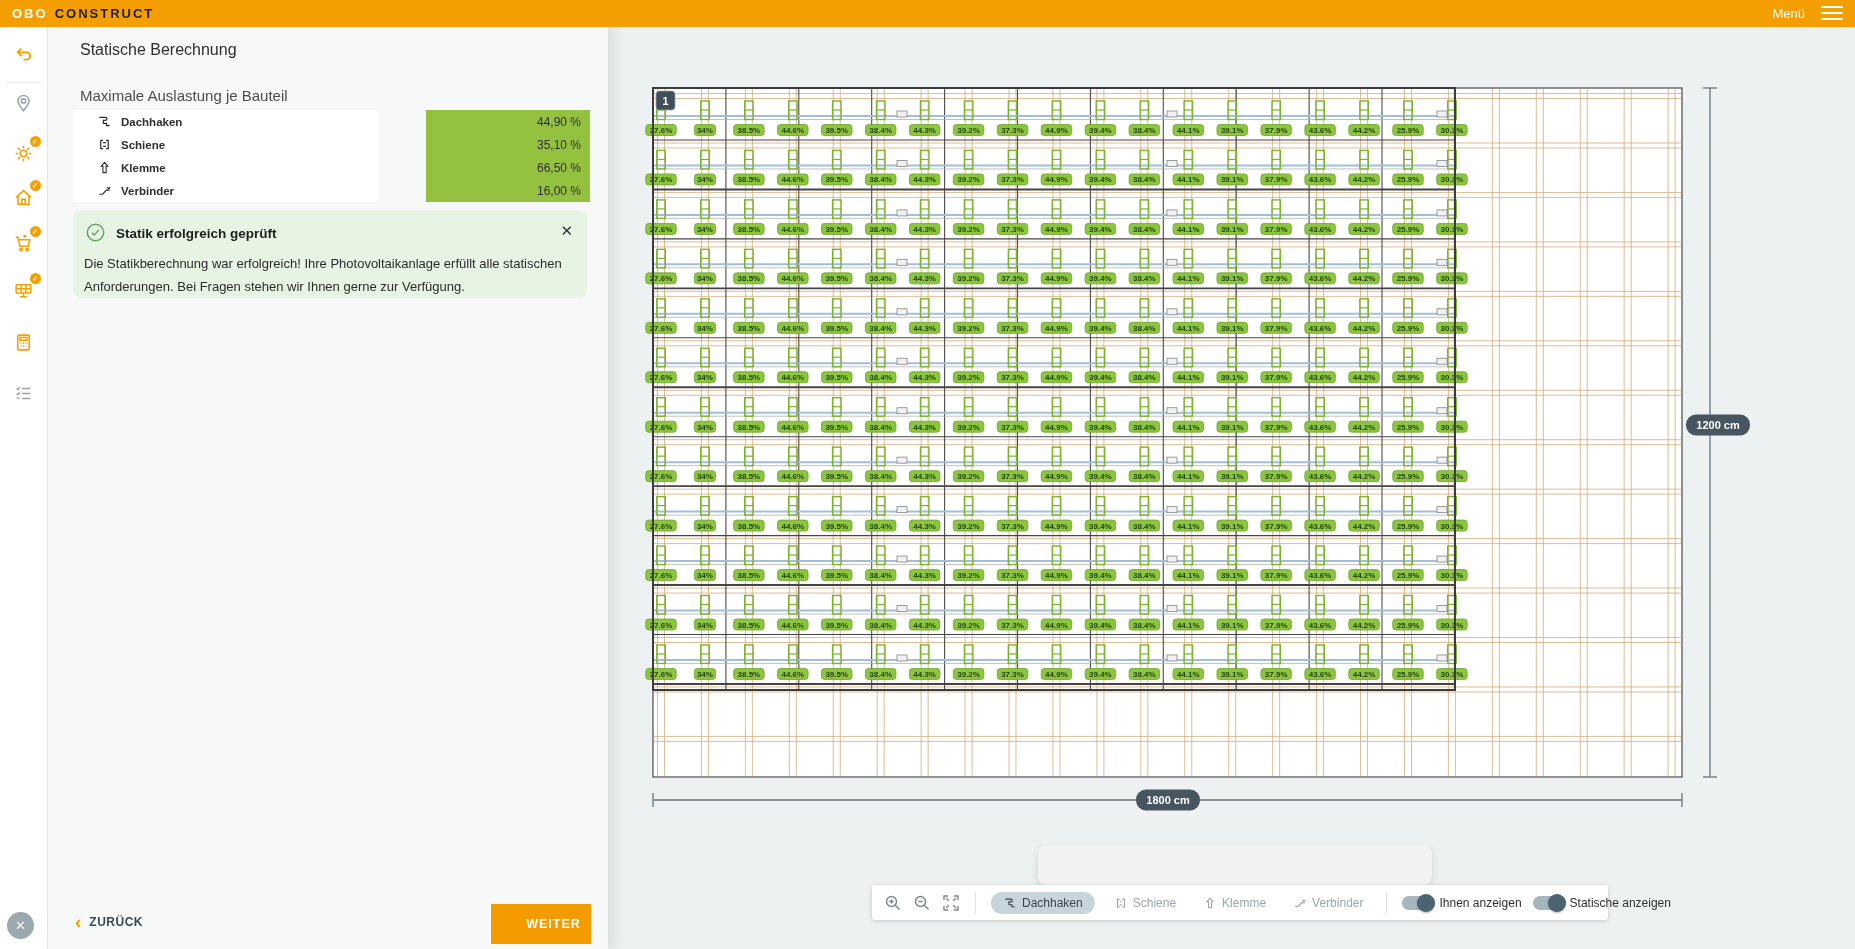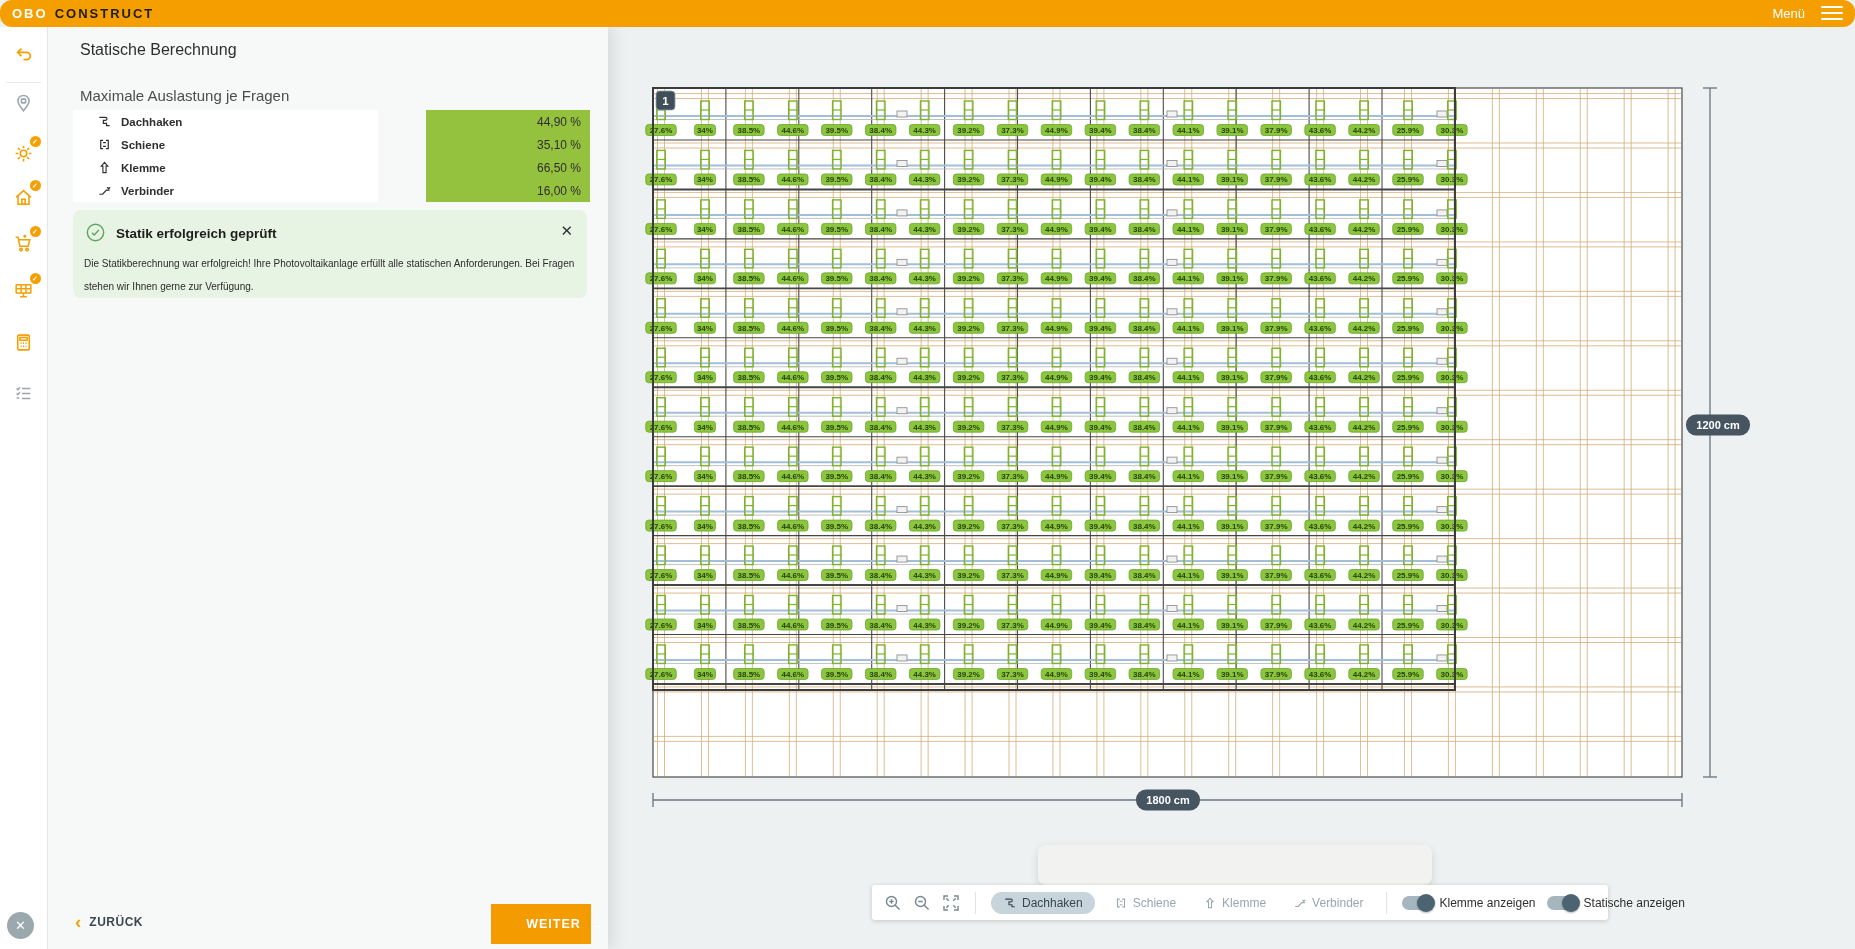--- a/index.html
+++ b/index.html
@@ -1,21 +1,21 @@
 <!DOCTYPE html>
 <html><head>
 <meta charset="utf-8">
 <style>
   * { margin:0; padding:0; box-sizing:border-box; }
   html,body { width:1855px; height:949px; overflow:hidden; }
   body { font-family:"Liberation Sans", sans-serif; background:#edf1f1; position:relative; }
 
   
   .header { position:absolute; left:0; top:0; width:1855px; height:27px; background:#f59e00;
-            display:flex; align-items:center; padding:0 12px; z-index:30;border-radius:12px; }
+            display:flex; align-items:center; padding:0 12px; z-index:30; }
   .brand { display:flex; gap:7px; align-items:center; font-weight:bold; font-size:13px; letter-spacing:2px; }
   .brand .obo { color:#ffffff; }
   .brand .construct { color:#1d1d1b; }
   .header-right { margin-left:auto; display:flex; align-items:flex-start; gap:16px; }
   .menu-label { color:#fff; font-size:13px; }
   .hamburger { width:22px; height:14px; display:flex; flex-direction:column; justify-content:space-between; cursor:pointer; }
   .hamburger span { display:block; height:2px; background:#fff; border-radius:1px; }
 
   
   .sidebar { position:absolute; left:0; top:27px; width:48px; height:922px; background:#fff;
@@ -42,21 +42,21 @@
   .comp-cell-label { width:336px; background:#ffffff; display:flex; align-items:center; gap:9px; padding-left:24px; }
   .comp-cell-label svg { width:15px; height:15px; color:#2f2f2f; flex:0 0 auto; }
   .comp-label { font-size:11.5px; font-weight:bold; color:#2f2f2f; }
   .comp-cell-value { width:181px; background:#95c23e; display:flex; align-items:center; justify-content:flex-end;
                      padding-right:9px; font-size:12px; color:#2e2e2e;margin-left:48px; }
 
   .alert { position:absolute; left:25px; top:183px; width:514px; height:88px; background:#e7f3e3; border-radius:8px; }
   .alert-icon { position:absolute; left:13px; top:13px; width:19px; height:19px; }
   .alert-title { position:absolute; left:43px; top:16px; font-size:13.5px; font-weight:bold; color:#1e1e1e; }
   .alert-close { position:absolute; right:14px; top:12px; font-size:15px; color:#333; cursor:pointer; }
-  .alert-body { position:absolute; left:11px; top:42px; width:492px; font-size:10px; color:#2c2c2c; line-height:23px; }
+  .alert-body { position:absolute; left:11px; top:42px; width:492px; font-size:13px; color:#2c2c2c; line-height:23px; }
 
   .back-link { position:absolute; left:27px; top:885px; display:flex; align-items:center; gap:8px; cursor:pointer; }
   .back-chevron { color:#f5a000; font-size:19px; font-weight:bold; line-height:1; }
   .back-text { font-size:12px; font-weight:bold; letter-spacing:.5px; color:#3c4850; }
   .next-btn { position:absolute; left:443px; top:877px; width:100px; height:40px; background:#f49b00; border:none;
               color:#fff; font-family:"Liberation Sans",sans-serif; font-size:12.5px; font-weight:bold; letter-spacing:1px;
               display:flex; align-items:center; justify-content:center; gap:8px; cursor:pointer;padding-left:48px; }
   .next-arrow { font-size:14px; font-weight:normal; }
 
   
@@ -154,21 +154,21 @@
     <svg viewBox="0 0 20 20" fill="none" stroke="currentColor" stroke-width="1.4">
         <path d="M8.5 5.2 h8 M8.5 10 h8 M8.5 14.8 h8 M3.4 5.2 l1.2 1.2 2-2.4 M3.4 10 l1.2 1.2 2-2.4 M3.5 14.3 h2.5"></path>
       </svg>
   </div>
 </div>
 
 <div class="fab-close">✕</div>
 
 <div class="panel">
   <div class="panel-title">Statische Berechnung</div>
-  <div class="panel-subtitle">Maximale Auslastung je Fragen</div>
+  <div class="panel-subtitle">Maximale Auslastung je Bauteil</div>
 
   <div class="comp-table">
     <div class="comp-row">
       <div class="comp-cell-label">
         <svg viewBox="0 0 16 16" fill="none" stroke="currentColor" stroke-width="1.3">
             <path d="M2.5 3.5 H9 a1.6 1.6 0 0 1 0 3.2 H6.8 V10 h3.4 V12.3 h3.3"></path>
           </svg>
         <span class="comp-label">Dachhaken</span>
       </div>
       <div class="comp-cell-value">44,90 %</div>
@@ -1378,21 +1378,21 @@
           <path d="M2.5 12 H6 L10 7.5 h3.5 M10.8 4.5 l1.6 1.6 1.6-1.6"></path>
         </svg>
       <span>Verbinder</span>
     </span>
 
     <span class="tb-divider"></span>
     <span class="toggle-group">
       <span class="toggle">
           <span class="knob"></span>
         </span>
-      <span class="toggle-label">Klemme anzeigen</span>
+      <span class="toggle-label">Ihnen anzeigen</span>
     </span>
     <span class="toggle-group">
       <span class="toggle">
           <span class="knob"></span>
         </span>
       <span class="toggle-label">Statische anzeigen</span>
     </span>
   </div>
 </div>
 

